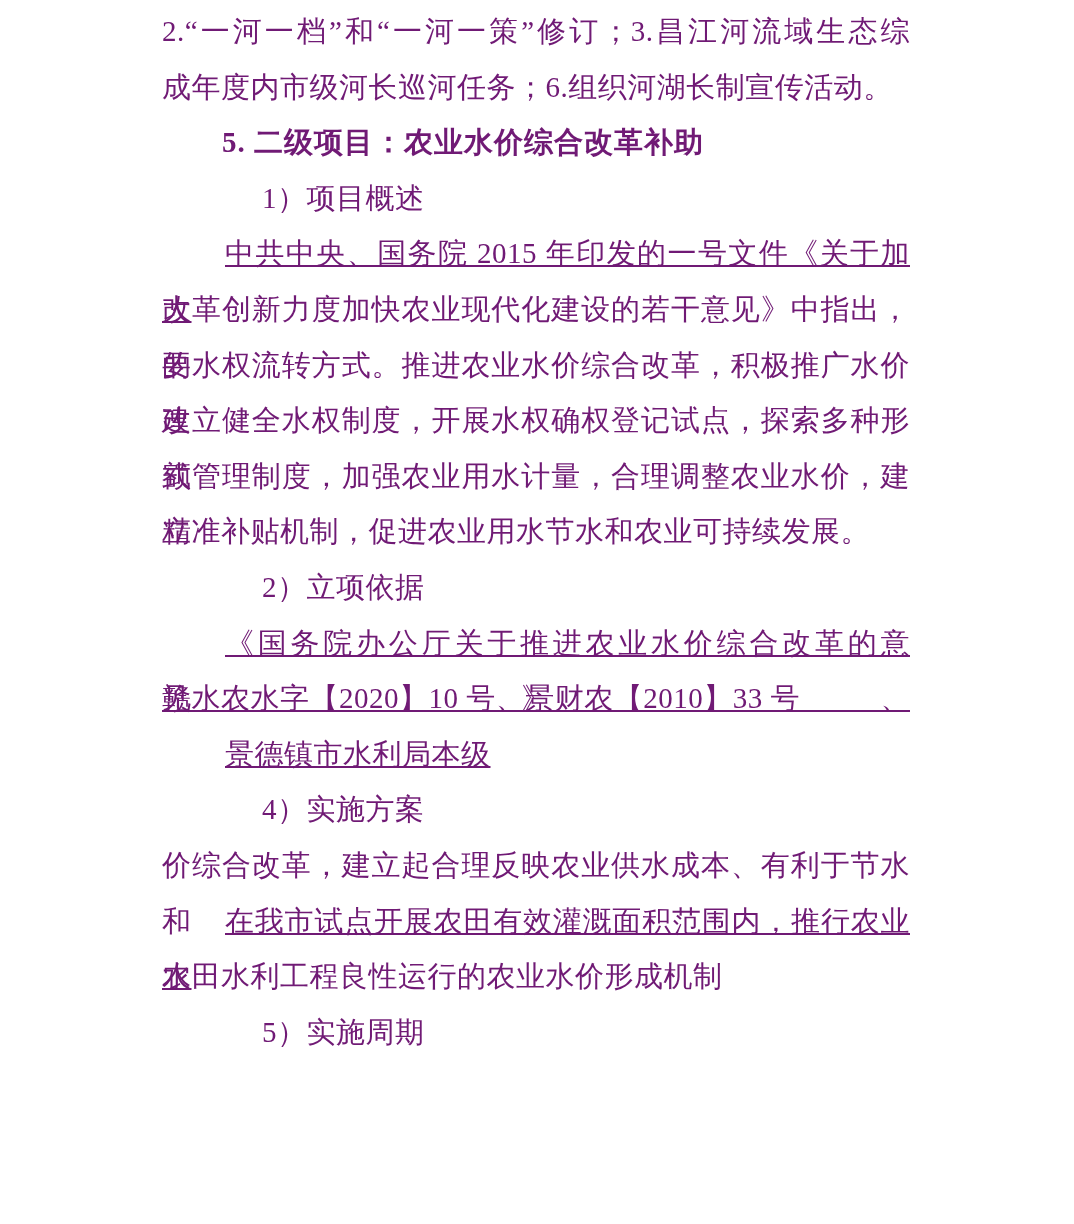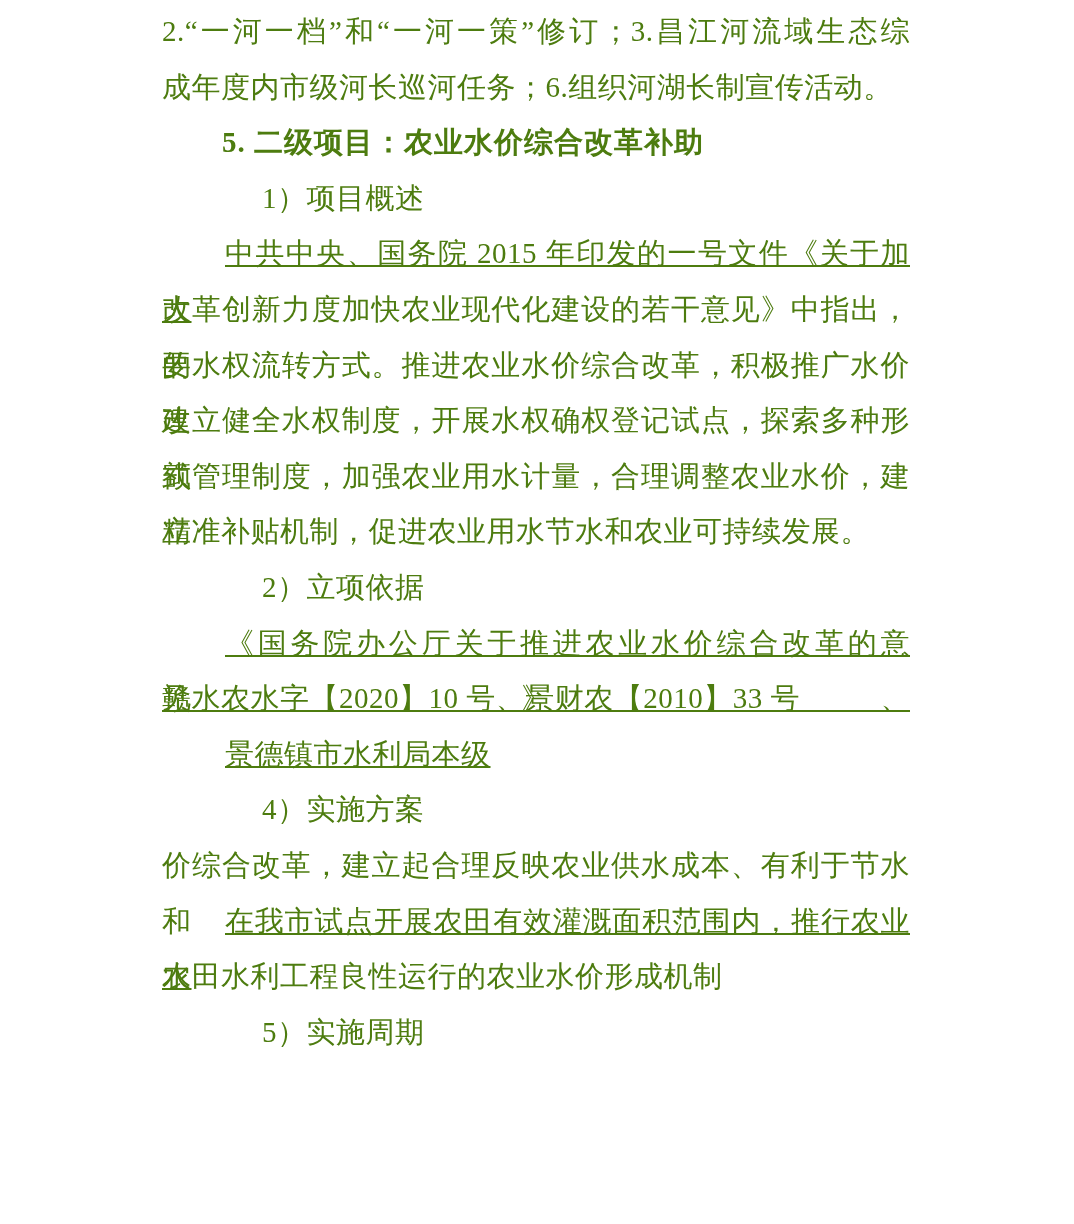--- a/index.html
+++ b/index.html
@@ -21,21 +21,21 @@
     top: 4px;
     width: 748px;
   }
   .line {
     font-size: 29px;
     line-height: 55.6px;
     height: 55.6px;
     white-space: normal;
     text-align: left;
     letter-spacing: 0.5px;
-    color: #4d7c0f;
+    color: #701a75;
   }
   
   .fill {
     text-align: justify;
     text-align-last: justify;
     text-justify: inter-character;
   }
   
   .ind-p { text-indent: 63px; text-decoration: underline; }
   

